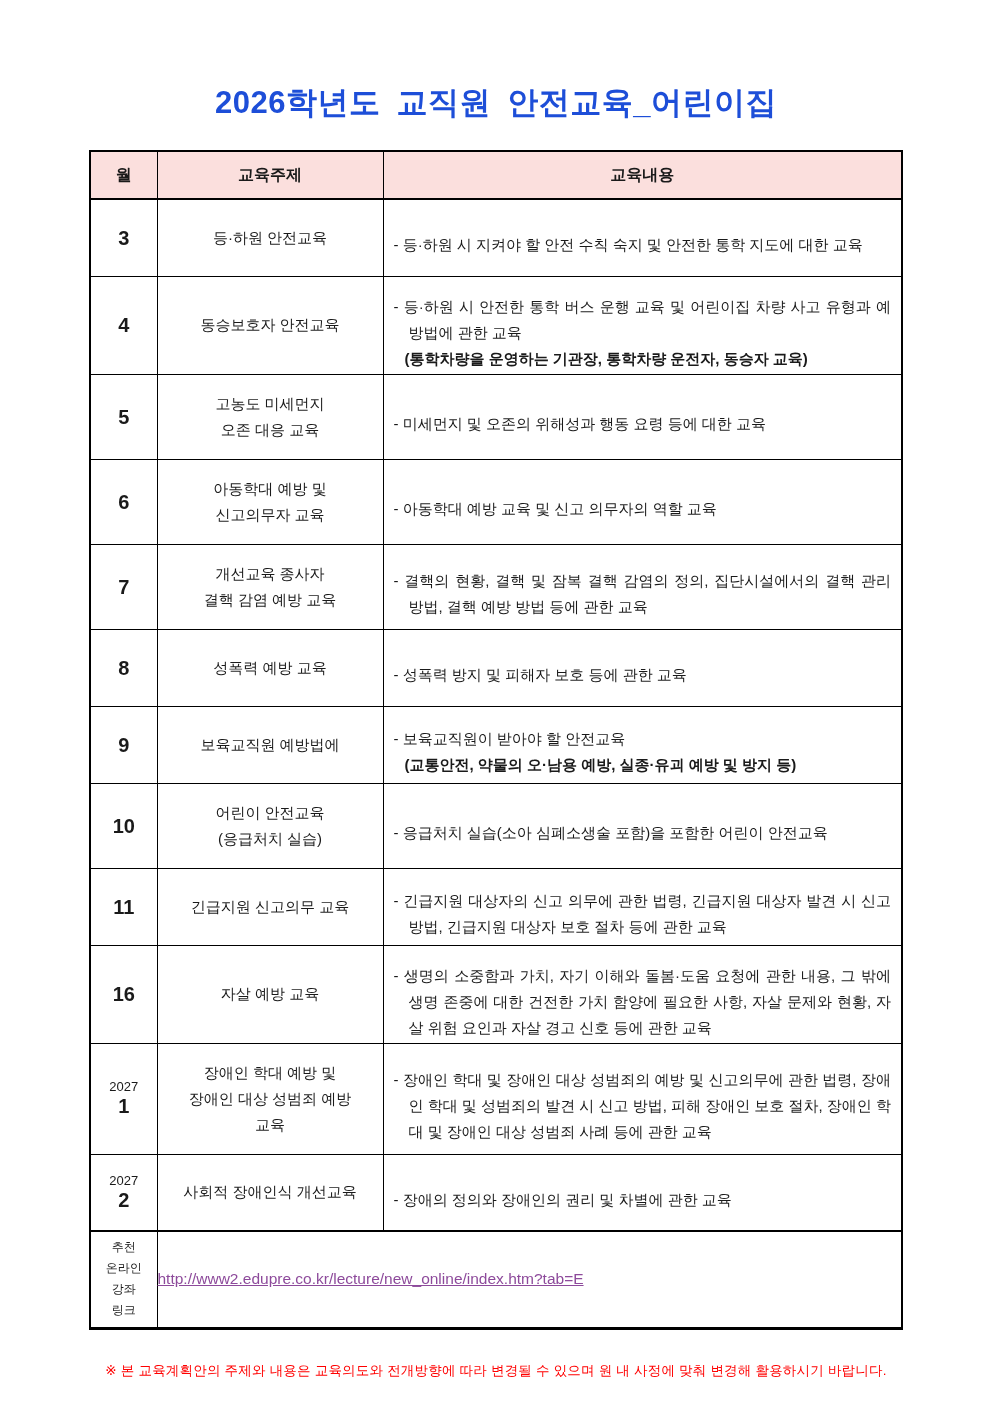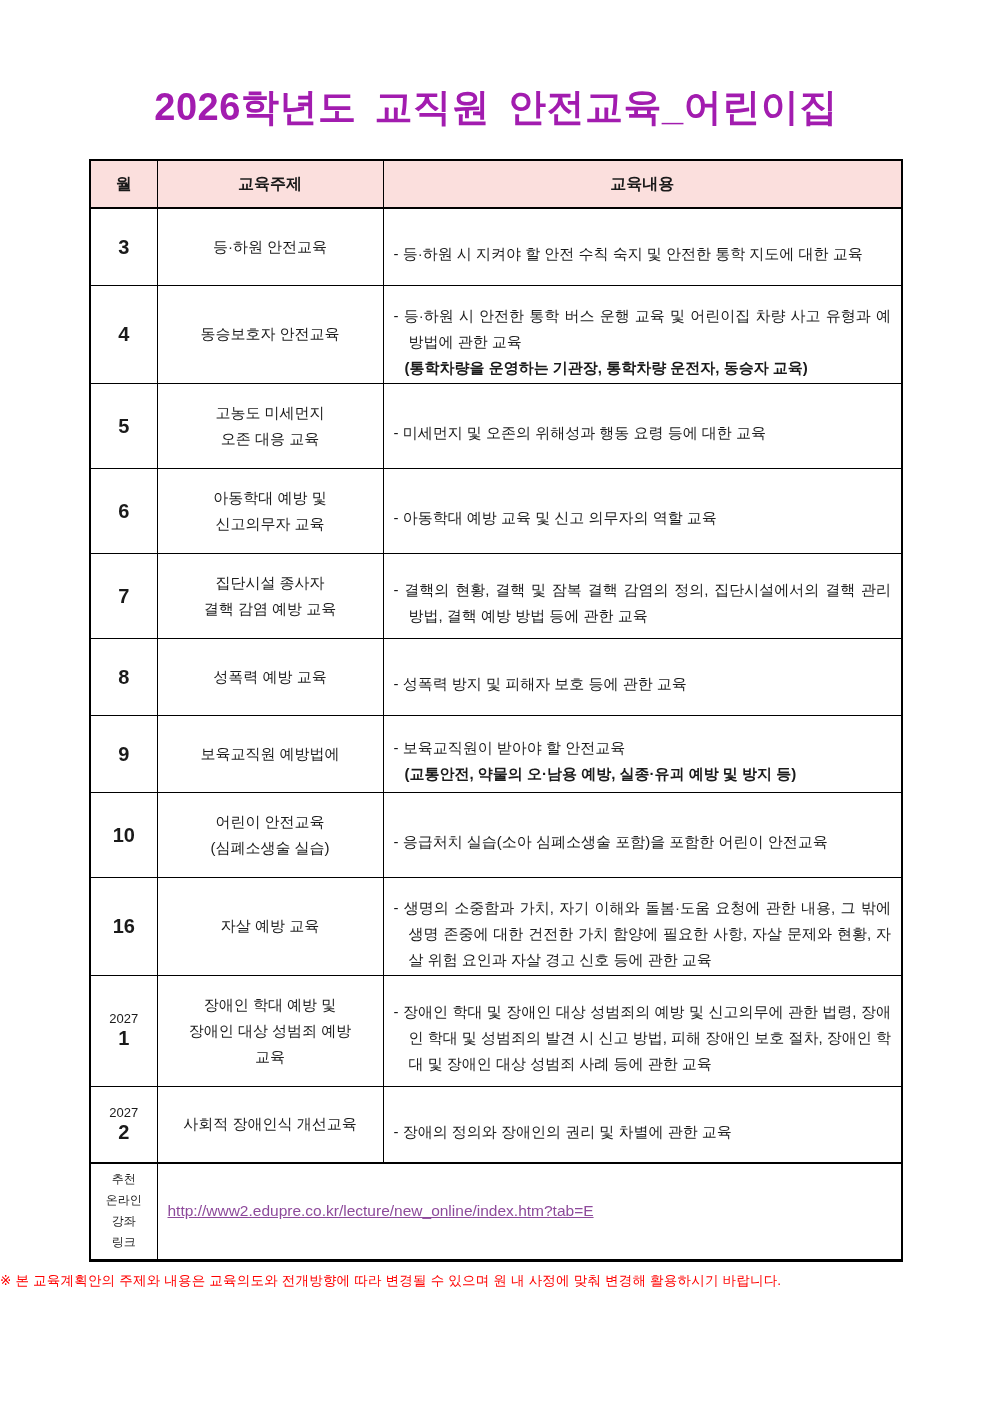--- a/index.html
+++ b/index.html
@@ -7,25 +7,25 @@
   body {
     width: 992px;
     height: 1403px;
     position: relative;
     font-family: "Liberation Sans", "DejaVu Sans", sans-serif;
     color: #1a1a1a;
   }
   .page-title {
     margin-top: 82px;
     text-align: center;
-    font-size: 38px;
+    font-size: 31px;
     font-weight: 700;
     letter-spacing: 0.5px;
     word-spacing: 7px;
-    color: #a21caf;
+    color: #1d4ed8;
   }
   table.schedule {
     margin: 26px auto 0 auto;
     width: 812px;
     border-collapse: collapse;
     table-layout: fixed;
     border: 2px solid #000;
     border-bottom-width: 3px;
   }
   col.c-month { width: 67px; }
@@ -74,33 +74,33 @@
     height: 97px;
     text-align: center;
     font-size: 12px;
     line-height: 21px;
     white-space: pre-line;
     border-top-width: 2px;
     padding: 4px 12px;
   }
   td.cell-link {
     height: 97px;
-    padding-left: 10px;
+    padding-left: 0;
     border-top-width: 2px;
     margin-top: 45px;
   }
   a.course-link {
     color: #8d4a9b;
     font-size: 15.5px;
     text-decoration: underline;
     word-break: break-all;
   }
   .footnote {
-    margin-top: 10px;
-    text-align: left;
+    margin-top: 32px;
+    text-align: center;
     font-size: 13.5px;
     color: #ff0000;
     letter-spacing: 0.2px;
   }
 </style>
 </head>
 <body>
 
 <h1 class="page-title">2026학년도  교직원  안전교육_어린이집</h1>
 
@@ -155,21 +155,21 @@
         <td class="cell-topic">아동학대 예방 및
 신고의무자 교육</td>
         <td class="cell-content">
           <div class="content-main">- 아동학대 예방 교육 및 신고 의무자의 역할 교육</div>
         </td>
       </tr>
       <tr>
         <td class="cell-month">
           <div class="month-num">7</div>
         </td>
-        <td class="cell-topic">집단시설 종사자
+        <td class="cell-topic">개선교육 종사자
 결핵 감염 예방 교육</td>
         <td class="cell-content">
           <div class="content-main">- 결핵의 현황, 결핵 및 잠복 결핵 감염의 정의, 집단시설에서의 결핵 관리 방법, 결핵 예방 방법 등에 관한 교육</div>
         </td>
       </tr>
       <tr>
         <td class="cell-month">
           <div class="month-num">8</div>
         </td>
         <td class="cell-topic">성폭력 예방 교육</td>
@@ -185,23 +185,32 @@
         <td class="cell-content">
           <div class="content-main">- 보육교직원이 받아야 할 안전교육</div>
           <div class="content-note">(교통안전, 약물의 오·남용 예방, 실종·유괴 예방 및 방지 등)</div>
         </td>
       </tr>
       <tr>
         <td class="cell-month">
           <div class="month-num">10</div>
         </td>
         <td class="cell-topic">어린이 안전교육
-(심폐소생술 실습)</td>
+(응급처치 실습)</td>
         <td class="cell-content">
           <div class="content-main">- 응급처치 실습(소아 심폐소생술 포함)을 포함한 어린이 안전교육</div>
+        </td>
+      </tr>
+      <tr>
+        <td class="cell-month">
+          <div class="month-num">11</div>
+        </td>
+        <td class="cell-topic">긴급지원 신고의무 교육</td>
+        <td class="cell-content">
+          <div class="content-main">- 긴급지원 대상자의 신고 의무에 관한 법령, 긴급지원 대상자 발견 시 신고 방법, 긴급지원 대상자 보호 절차 등에 관한 교육</div>
         </td>
       </tr>
       <tr>
         <td class="cell-month">
           <div class="month-num">16</div>
         </td>
         <td class="cell-topic">자살 예방 교육</td>
         <td class="cell-content">
           <div class="content-main">- 생명의 소중함과 가치, 자기 이해와 돌봄·도움 요청에 관한 내용, 그 밖에 생명 존중에 대한 건전한 가치 함양에 필요한 사항, 자살 문제와 현황, 자살 위험 요인과 자살 경고 신호 등에 관한 교육</div>
         </td>

